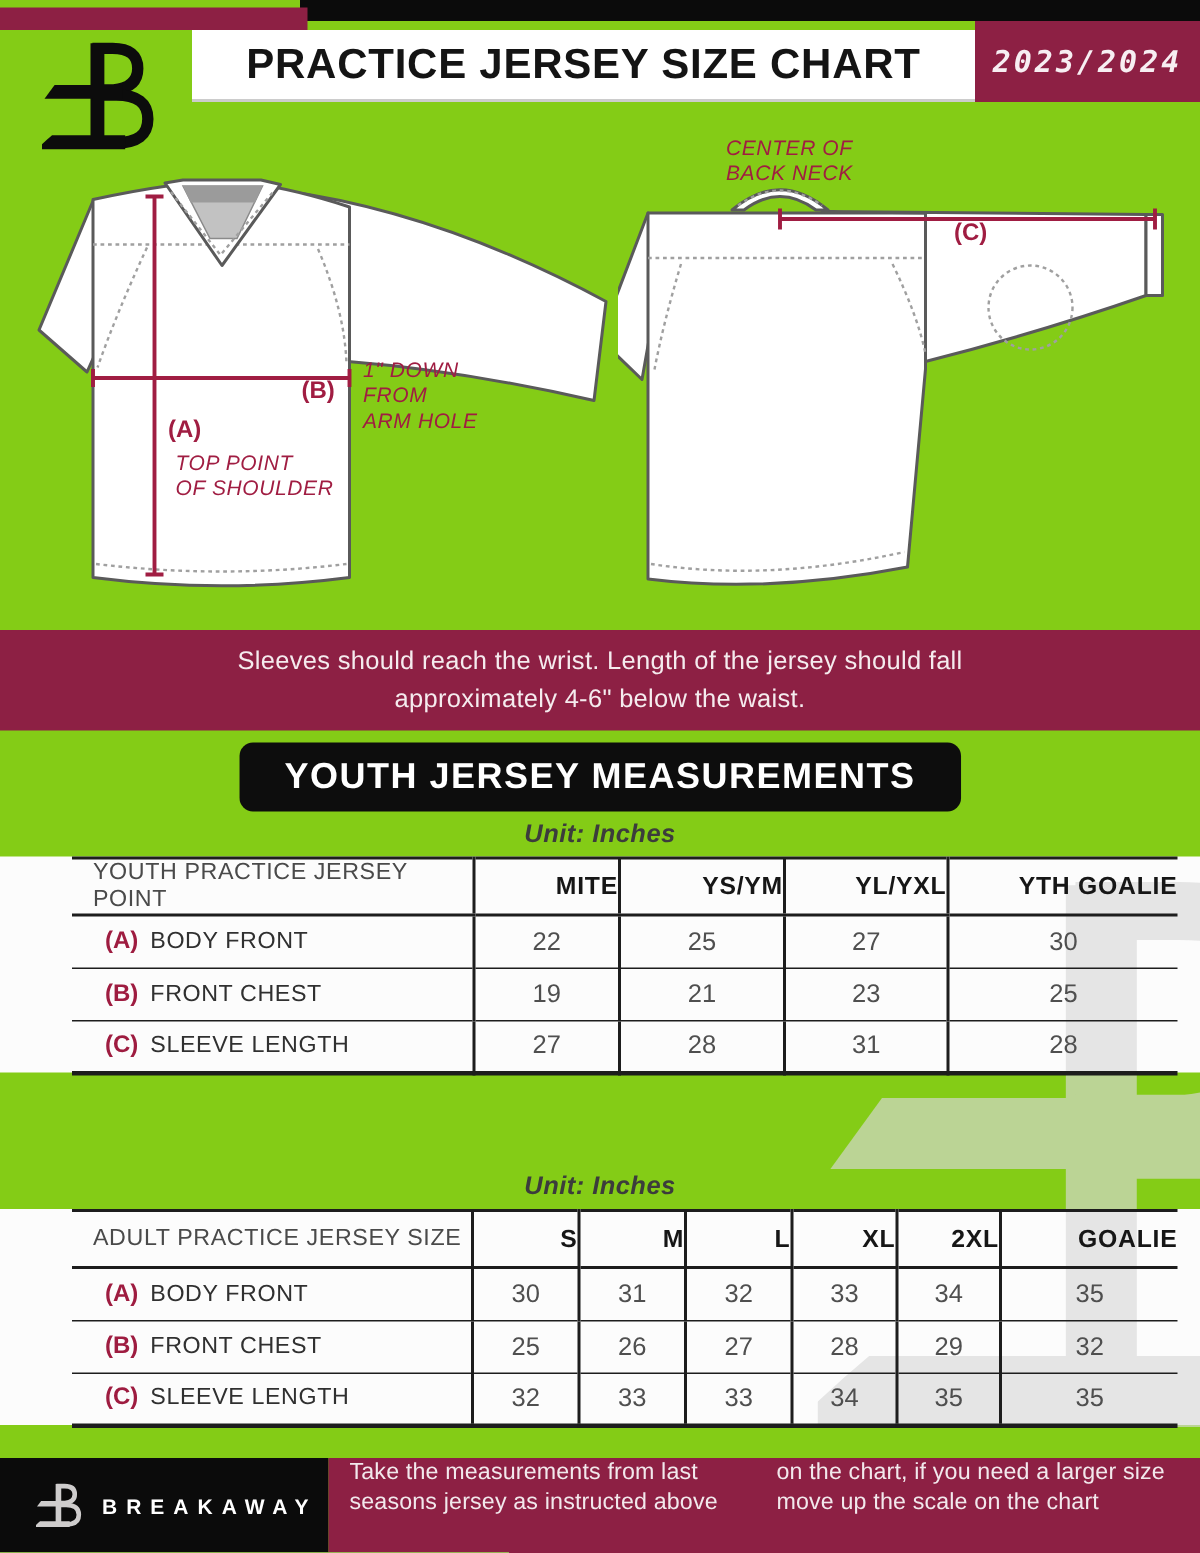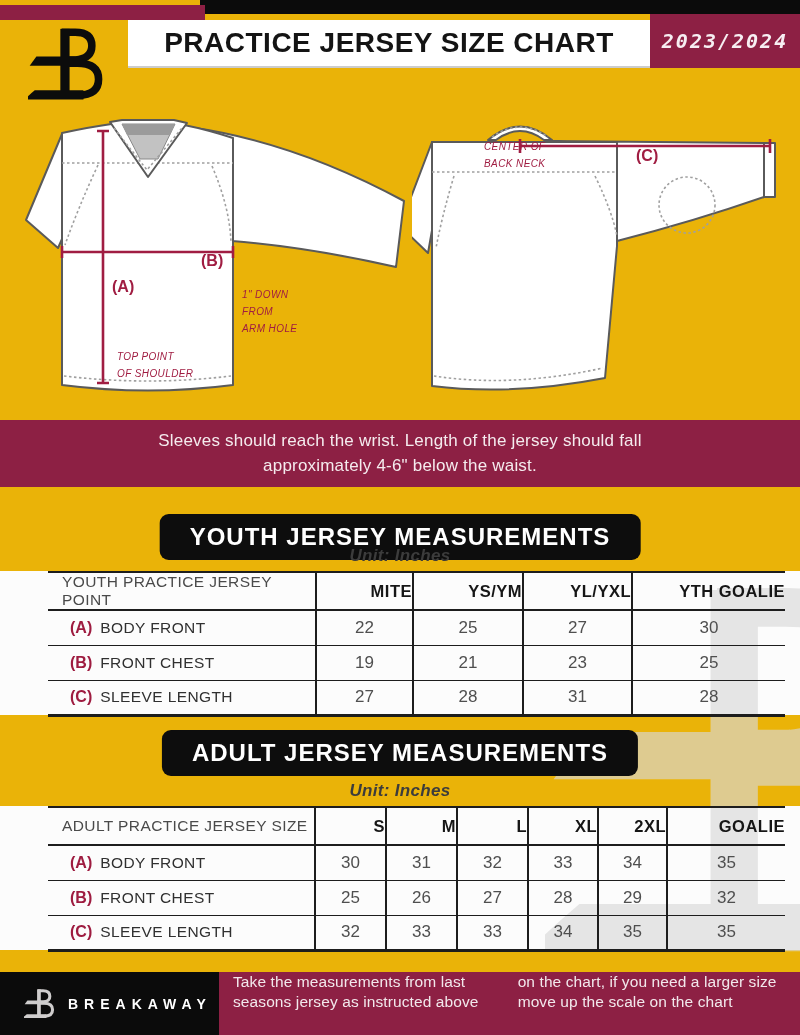--- a/index.html
+++ b/index.html
@@ -1,36 +1,36 @@
 <!DOCTYPE html>
 <html><head>
 <meta charset="utf-8">
 <style>
   * { margin:0; padding:0; box-sizing:border-box; }
   body { background:#bfbfbf; font-family:"Liberation Sans", sans-serif; }
-  .page { position:relative; width:800px; height:1035px; background:#eab308; overflow:hidden; margin:0 auto; }
+  .page { position:relative; width:800px; height:1035px; background:#84cc16; overflow:hidden; margin:0 auto; }
 
   
   .strip-black { position:absolute; left:200px; top:0; width:600px; height:14px; background:#0b0b0b; }
   .strip-maroon { position:absolute; left:0; top:5px; width:205px; height:15px; background:#8d2044; }
   .title-bar { position:absolute; left:128px; top:20px; width:522px; height:48px; background:#ffffff;
     display:flex; align-items:center; justify-content:center; border-bottom:2px solid #cccccc;
     font-size:28px; font-weight:bold; letter-spacing:.5px; color:#141414; }
   .year-box { position:absolute; left:650px; top:14px; width:150px; height:54px; background:#8d2044;
     display:flex; align-items:center; justify-content:center; color:#f7eef2;
     font-family:"DejaVu Sans Mono", monospace; font-style:italic; font-weight:bold; font-size:20px; letter-spacing:2px; }
   .logo-header { position:absolute; left:28px; top:22px; width:84px; height:86px; color:#0c0c0c; }
 
   
   .jersey-svg { position:absolute; }
   .front-svg { left:18px; top:108px; }
   .back-svg  { left:412px; top:106px; }
   .ann { position:absolute; color:#a01d42; z-index:3; }
   .ann-tag { font-weight:bold; font-size:16px; font-style:normal; }
-  .ann-text { font-style:italic; font-size:10px; line-height:17px; letter-spacing:.4px; white-space:pre-line;margin-top:48px; }
+  .ann-text { font-style:italic; font-size:14px; line-height:17px; letter-spacing:.4px; white-space:pre-line; }
   .ann-a-tag { left:112px; top:278px; }
   .ann-a-text { left:117px; top:300px; }
   .ann-b-tag { left:201px; top:252px; }
   .ann-b-text { left:242px; top:238px; }
   .ann-c-tag { left:636px; top:147px; }
   .ann-c-text { left:484px; top:90px; }
 
   
   .notice { position:absolute; left:0; top:420px; width:800px; height:67px; background:#8d2044;
     display:flex; flex-direction:column; align-items:center; justify-content:center; gap:3px; z-index:2; }
@@ -38,21 +38,21 @@
 
   
   .band { position:absolute; left:0; width:800px; background:#fcfcfc; z-index:0; }
   .band-1 { top:571px; height:144px; }
   .band-2 { top:806px; height:144px; }
   .watermark { position:absolute; left:545px; top:560px; width:430px; height:430px; color:#d9d9d9; opacity:.65; z-index:1; }
 
   .pill { position:absolute; left:50%; transform:translateX(-50%); height:46px; padding:0 30px;
     background:#0d0d0d; border-radius:9px; display:flex; align-items:center; justify-content:center; z-index:2;
     color:#ffffff; font-weight:bold; font-size:24px; letter-spacing:1px; white-space:nowrap; }
-  .pill-youth { top:514px; }
+  .pill-youth { top:495px; }
   .pill-adult { top:730px; }
   .unit { position:absolute; left:0; width:800px; text-align:center; z-index:2;
     font-style:italic; font-weight:bold; font-size:17px; color:#3c3c3c; letter-spacing:.3px; }
   .unit-youth { top:546px; }
   .unit-adult { top:781px; }
 
   
   table { position:absolute; left:48px; width:737px; border-collapse:collapse; table-layout:fixed; z-index:2;
     border-top:2.5px solid #1d1d1d; border-bottom:3px solid #1d1d1d; }
   .table-youth { top:571px; }
@@ -196,21 +196,20 @@
       <tr>
         <th><span class="tag">(C)</span><span class="rowlabel">SLEEVE LENGTH</span></th>
         <td>27</td>
         <td>28</td>
         <td>31</td>
         <td>28</td>
       </tr>
     </tbody>
   </table>
 
-  <div class="pill pill-adult">ADULT JERSEY MEASUREMENTS</div>
   <div class="unit unit-adult">Unit: Inches</div>
   <table class="table-adult">
     <colgroup>
         <col style="width:267px">
         <col style="width:71px">
         <col style="width:71px">
         <col style="width:71px">
         <col style="width:70px">
         <col style="width:69px">
         <col style="width:118px">

